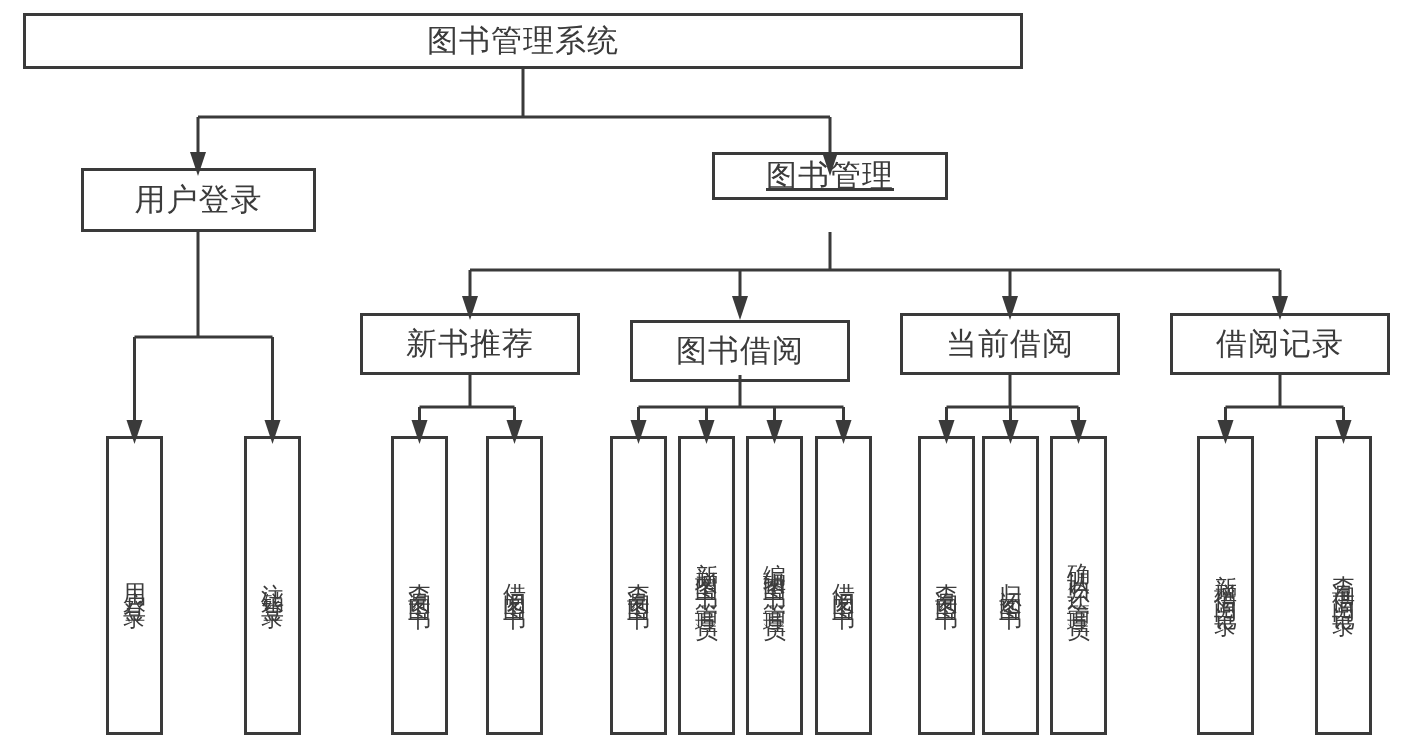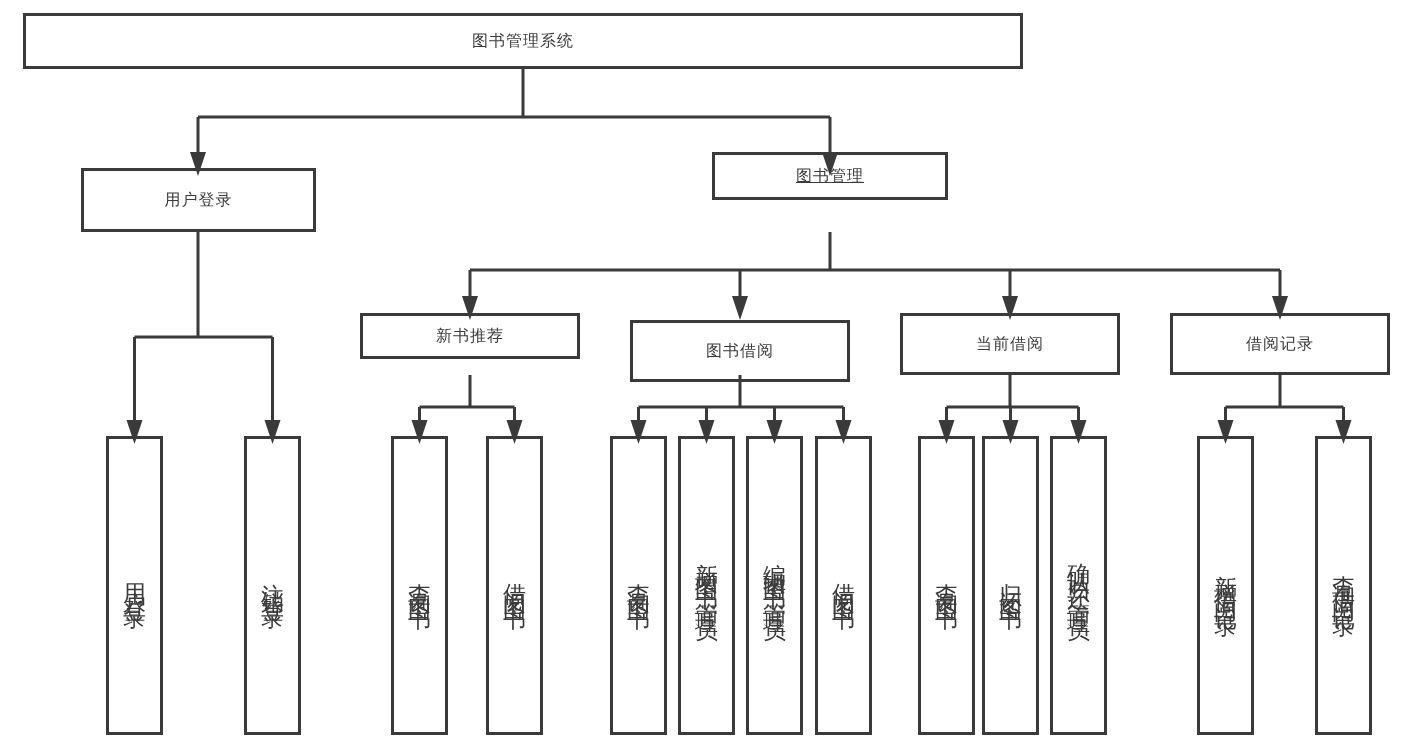--- a/index.html
+++ b/index.html
@@ -19,21 +19,21 @@
     overflow:hidden;
   }
   .node{
     position:absolute;
     background:#fff;
     border:3px solid var(--line);
     display:flex;
     align-items:center;
     justify-content:center;
     color:var(--text);
-    font-size:16px;
+    font-size:31px;
     letter-spacing:1px;
     z-index:1;
   }
   .leaf{
     position:absolute;
     top:436px;
     width:57px;
     height:299px;
     background:#fff;
     border:3px solid var(--line);
@@ -87,21 +87,21 @@
     <span>图书管理系统</span>
   </div>
 
   <div class="node" style="left:81px;top:168px;width:235px;height:64px;">
     <span>用户登录</span>
   </div>
   <div class="node" style="left:712px;top:152px;width:236px;height:48px;text-decoration:underline;">
     <span>图书管理</span>
   </div>
 
-  <div class="node" style="left:360px;top:313px;width:220px;height:46px;">
+  <div class="node" style="left:360px;top:313px;width:220px;height:62px;">
     <span>新书推荐</span>
   </div>
   <div class="node" style="left:630px;top:320px;width:220px;height:62px;">
     <span>图书借阅</span>
   </div>
   <div class="node" style="left:900px;top:313px;width:220px;height:62px;">
     <span>当前借阅</span>
   </div>
   <div class="node" style="left:1170px;top:313px;width:220px;height:62px;">
     <span>借阅记录</span>

